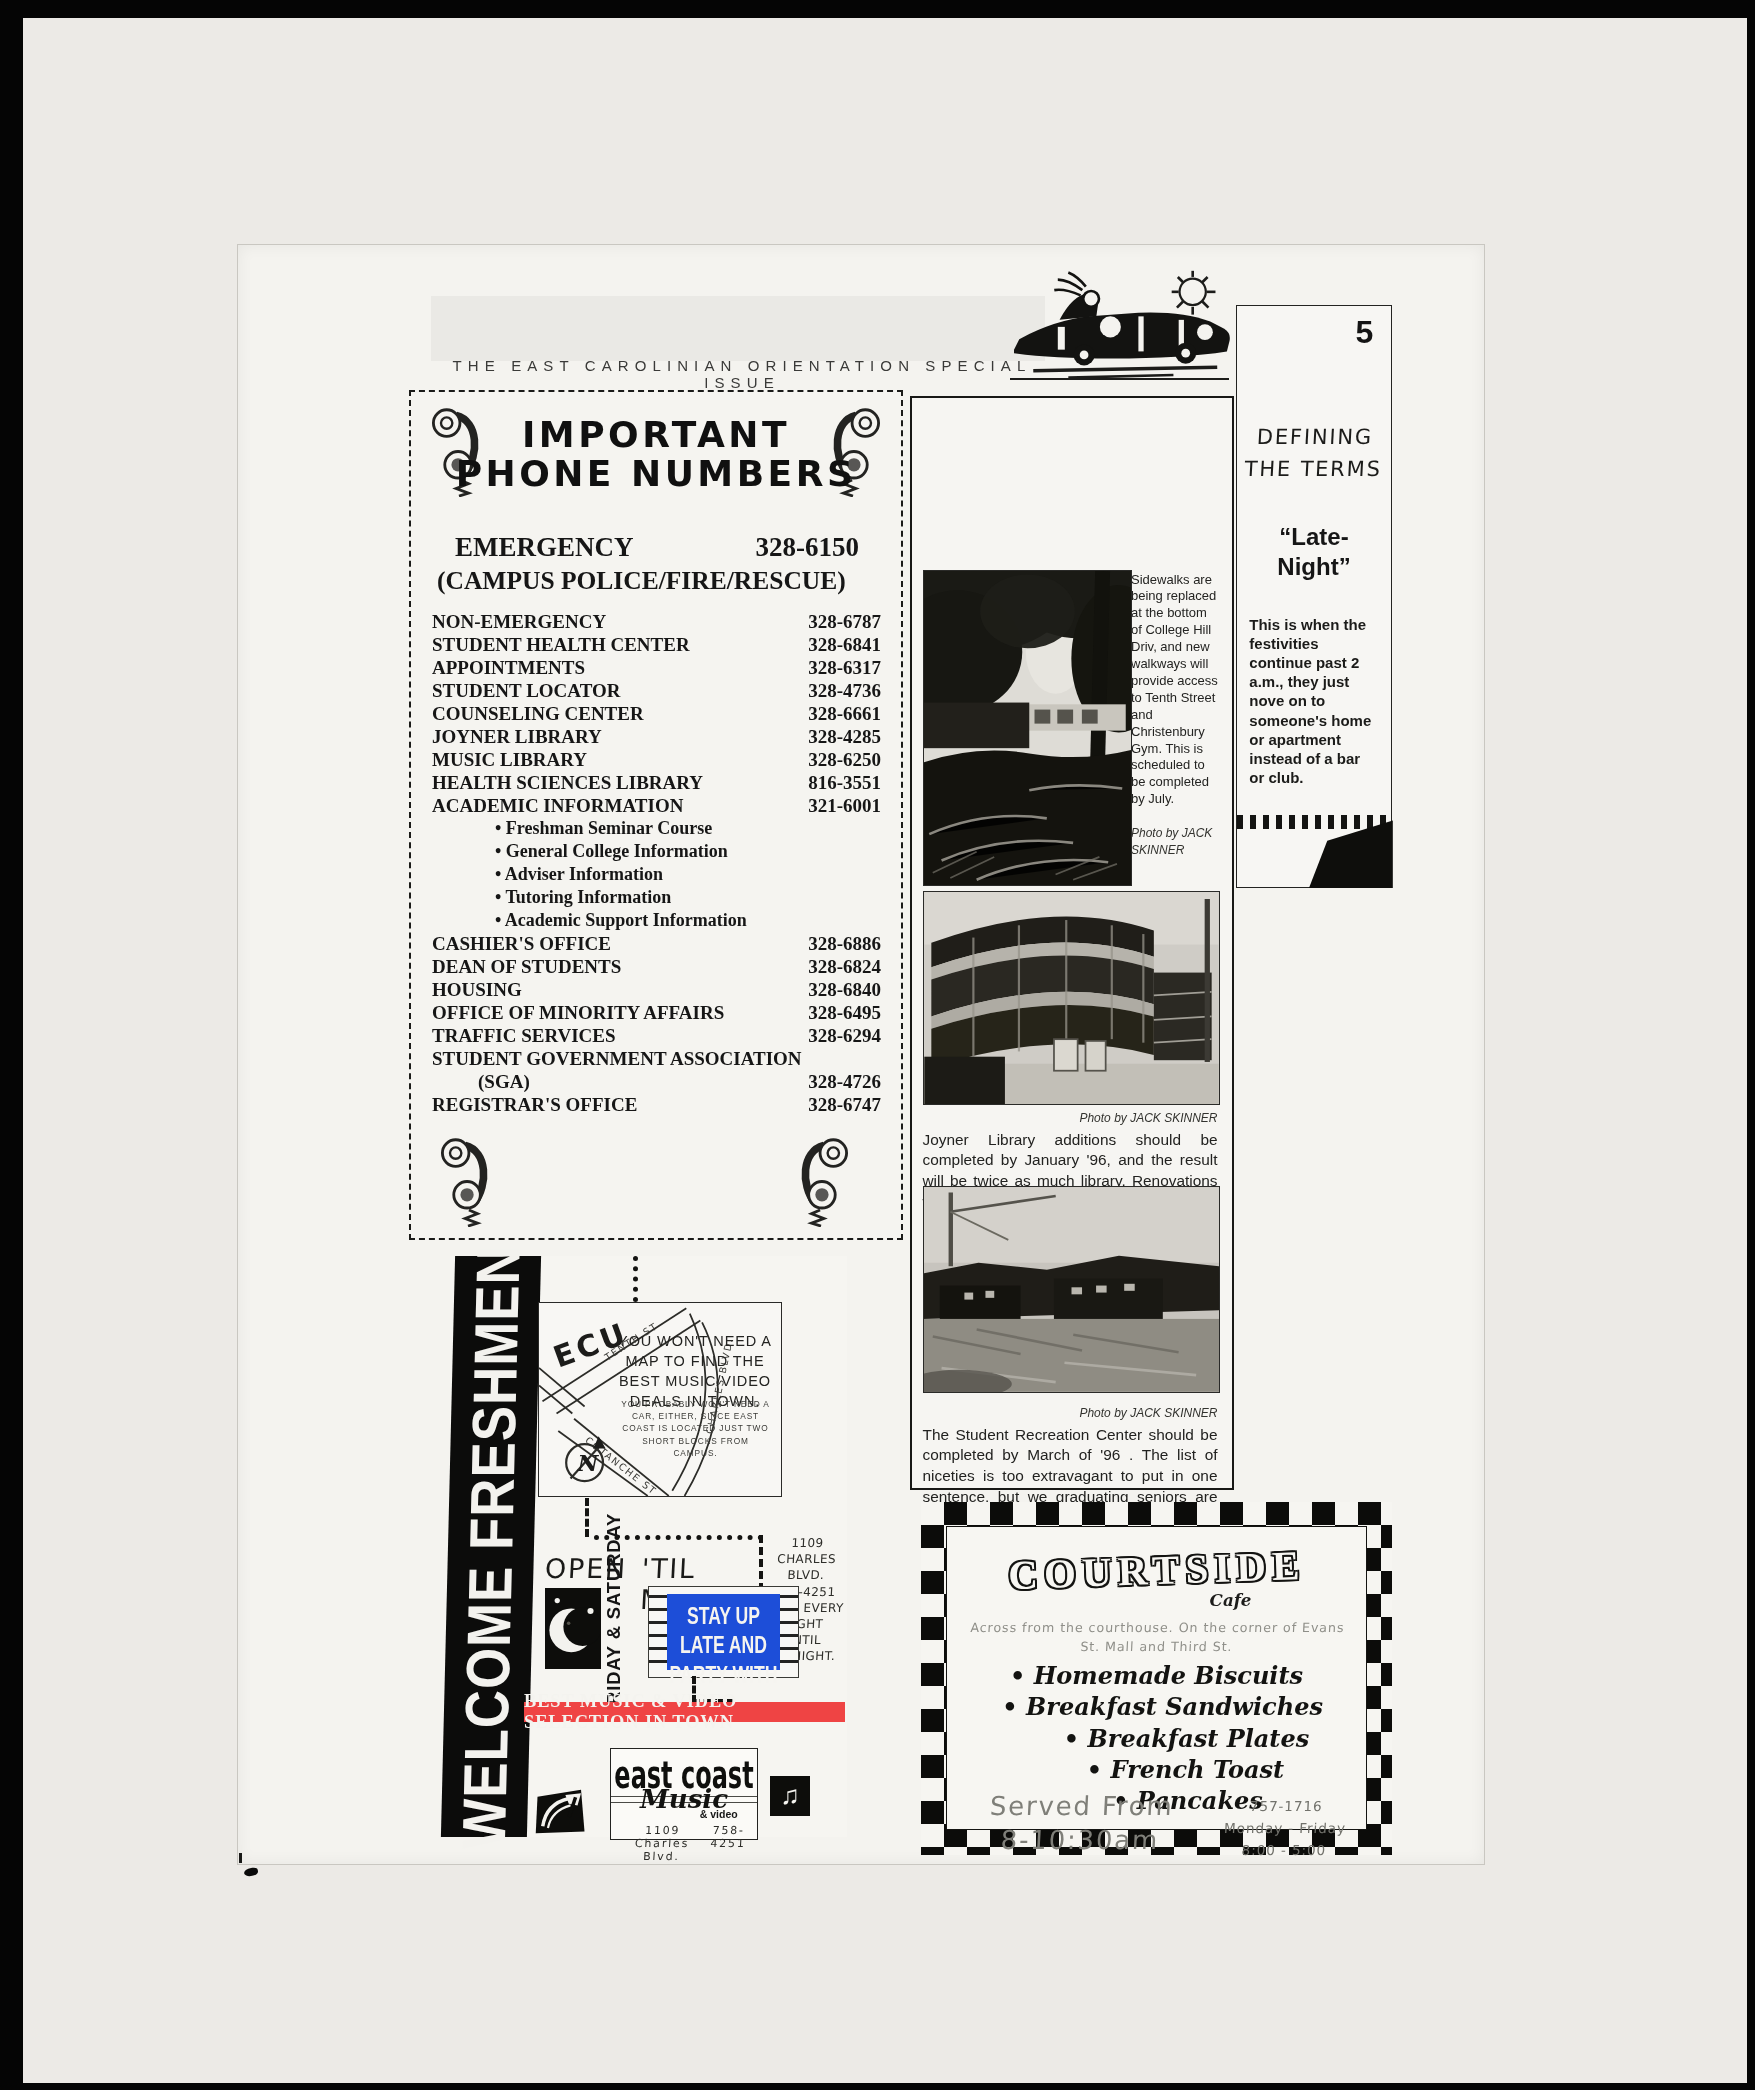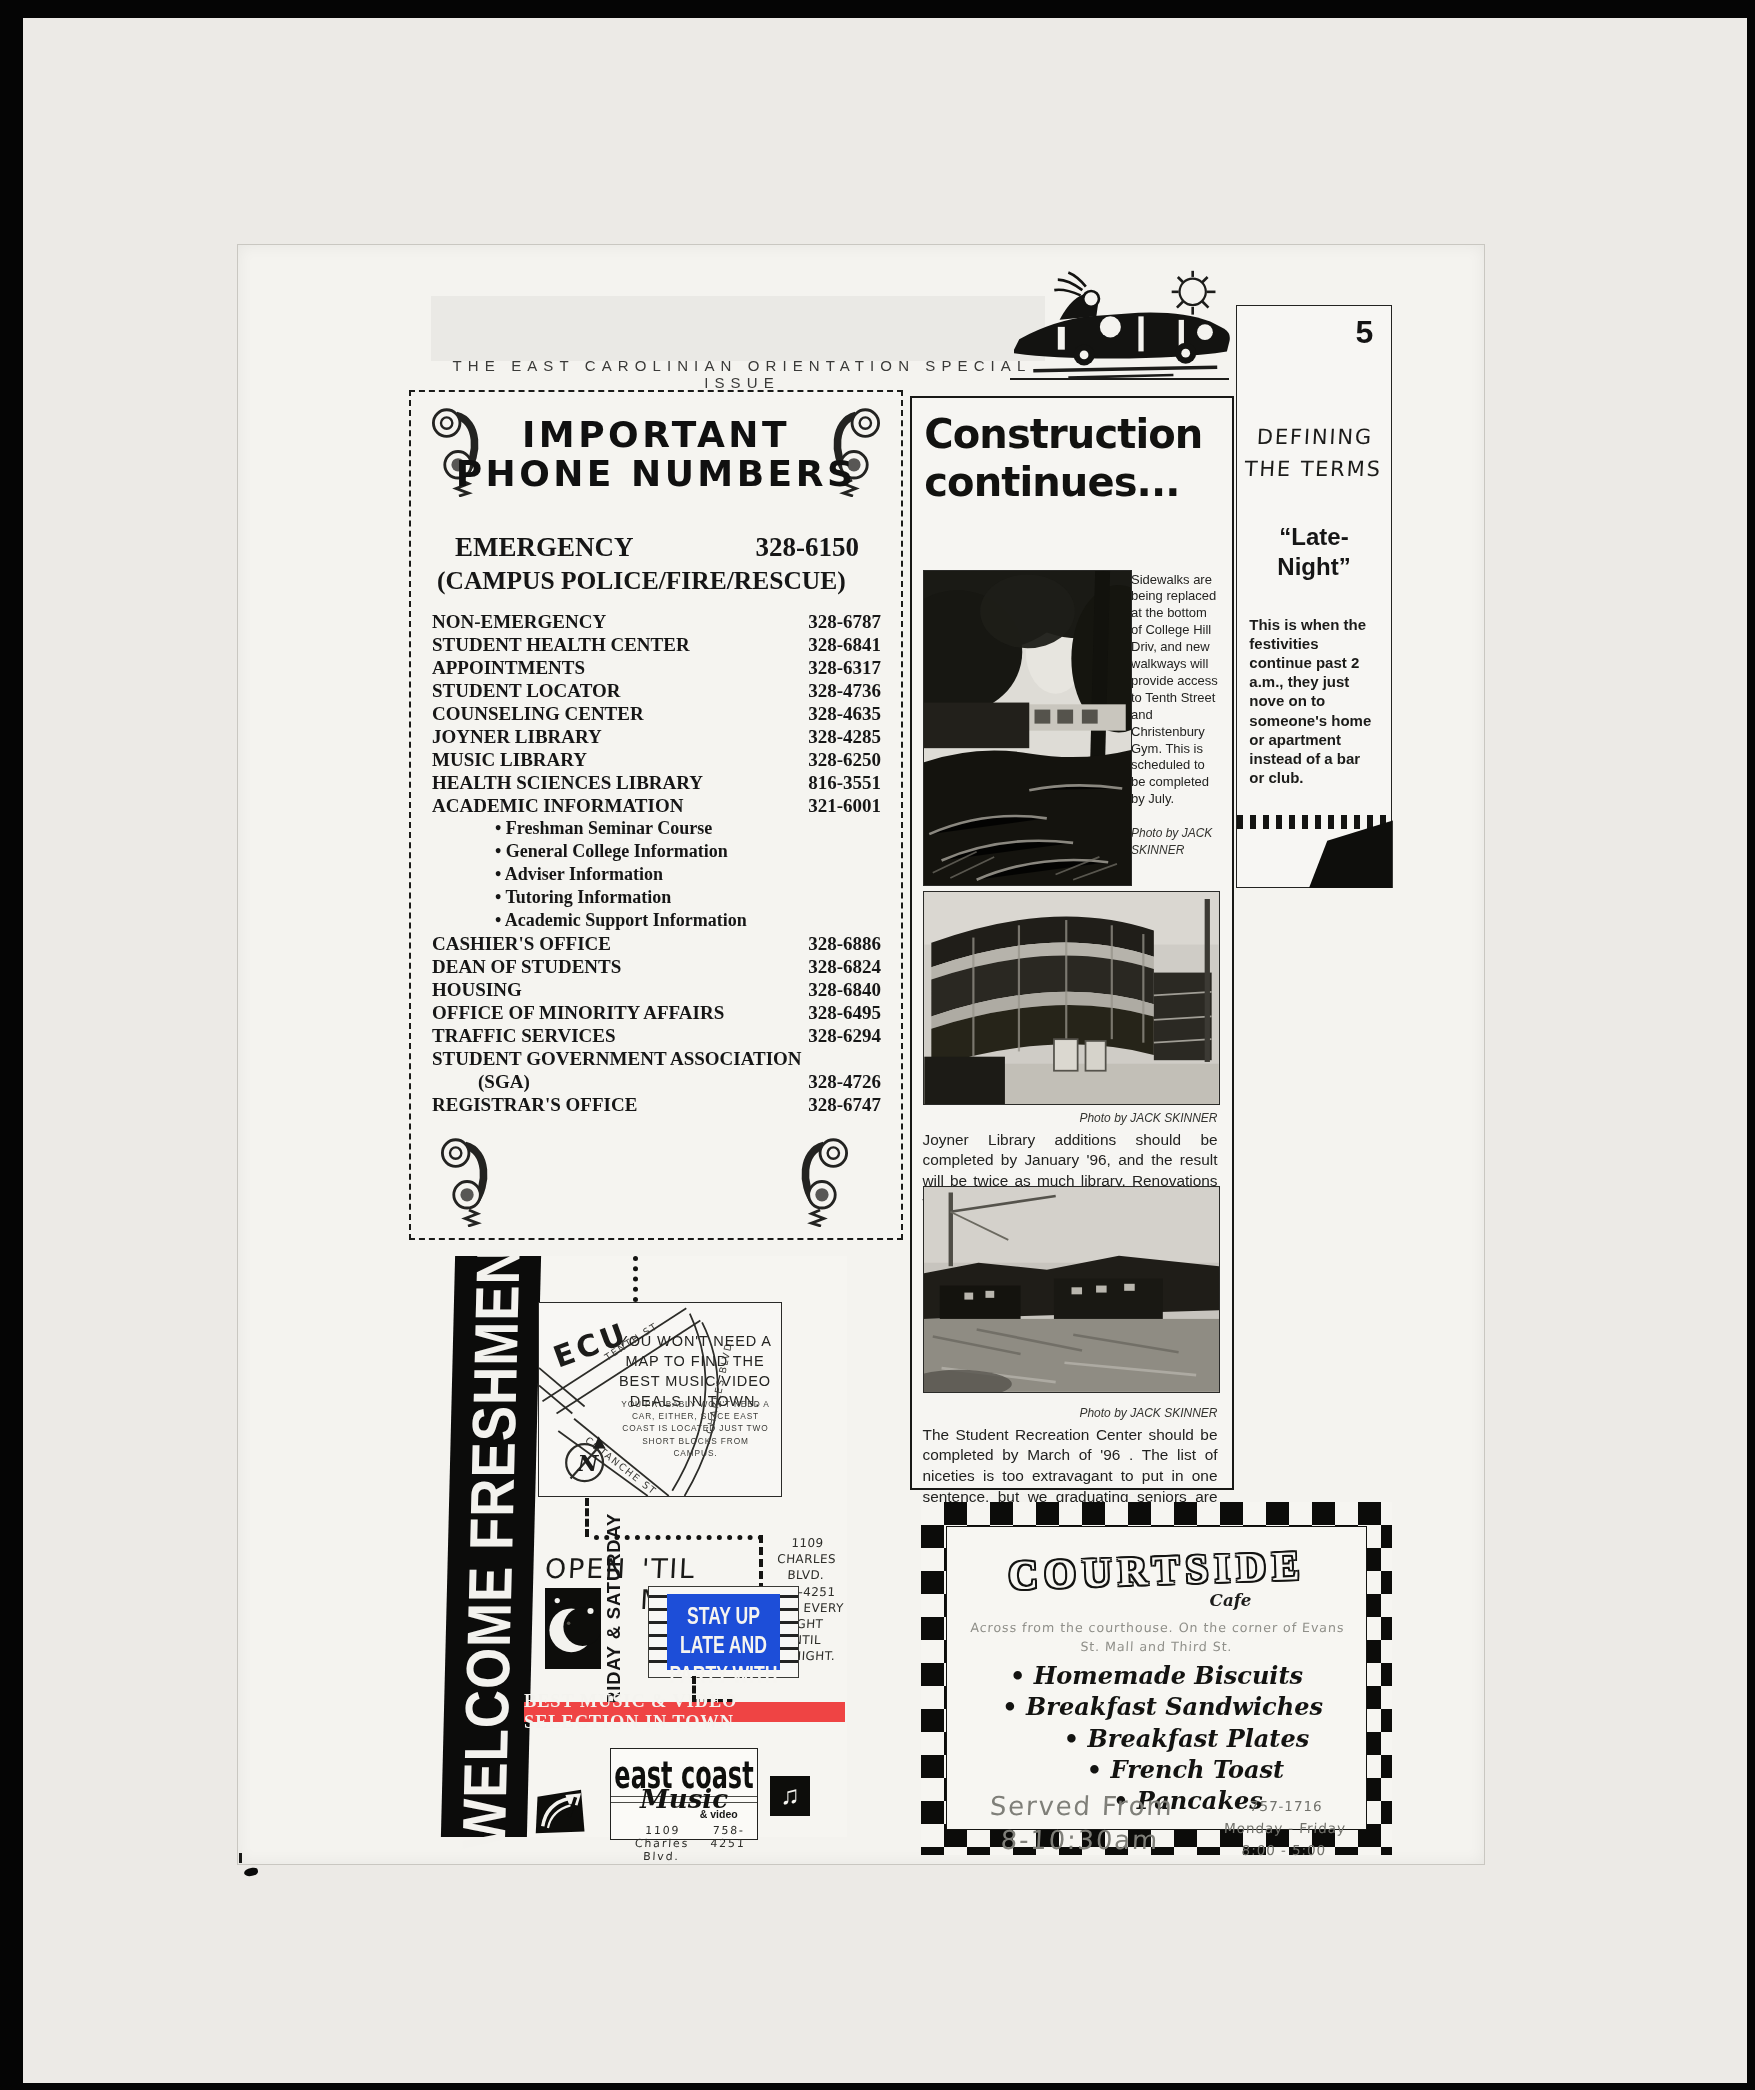--- a/index.html
+++ b/index.html
@@ -221,21 +221,21 @@
         <div class="prow">
               <span>APPOINTMENTS</span>
               <span>328-6317</span>
             </div>
         <div class="prow">
               <span>STUDENT LOCATOR</span>
               <span>328-4736</span>
             </div>
         <div class="prow">
               <span>COUNSELING CENTER</span>
-              <span>328-4635</span>
+              <span>328-6661</span>
             </div>
         <div class="prow">
               <span>JOYNER LIBRARY</span>
               <span>328-4285</span>
             </div>
         <div class="prow">
               <span>MUSIC LIBRARY</span>
               <span>328-6250</span>
             </div>
         <div class="prow">
@@ -294,24 +294,20 @@
         <path d="M32,10 C56,16 56,52 42,70" stroke="#232321" stroke-width="8" fill="none"></path>
         <circle cx="22" cy="18" r="14" fill="#f5f4f0" stroke="#232321" stroke-width="3"></circle>
         <circle cx="22" cy="18" r="6" fill="none" stroke="#232321" stroke-width="2.5"></circle>
         <circle cx="34" cy="62" r="14" fill="#f5f4f0" stroke="#232321" stroke-width="3"></circle>
         <circle cx="34" cy="62" r="7" fill="#232321" opacity=".75"></circle>
         <path d="M36,78 l9,4 l-13,5 l13,5 l-10,3" stroke="#232321" stroke-width="3" fill="none"></path>
       </svg>
     </div>
 
     <div class="abs con-box">
-      <div class="abs con-head">
-        <span>Construction</span><br>
-        <span>continues...</span>
-      </div>
 
       <svg class="abs photo" style="left:10.5px;top:172px;" width="207" height="314" viewBox="0 0 236 358">
         <rect width="236" height="358" fill="#dedcd6"></rect>
         <ellipse cx="150" cy="92" rx="34" ry="48" fill="#e7e5df"></ellipse>
         <path d="M0,0 H236 V58 Q190,88 140,70 Q90,104 30,78 L0,92 Z" fill="#1a1a15"></path>
         <ellipse cx="38" cy="92" rx="74" ry="70" fill="#171712"></ellipse>
         <ellipse cx="118" cy="46" rx="54" ry="42" fill="#1d1d18" opacity=".95"></ellipse>
         <ellipse cx="222" cy="100" rx="54" ry="84" fill="#15150f"></ellipse>
         <rect x="192" y="0" width="17" height="248" fill="#12120d" transform="rotate(1.5 200 120)"></rect>
         <rect x="118" y="152" width="112" height="30" fill="#c9c6be"></rect>

